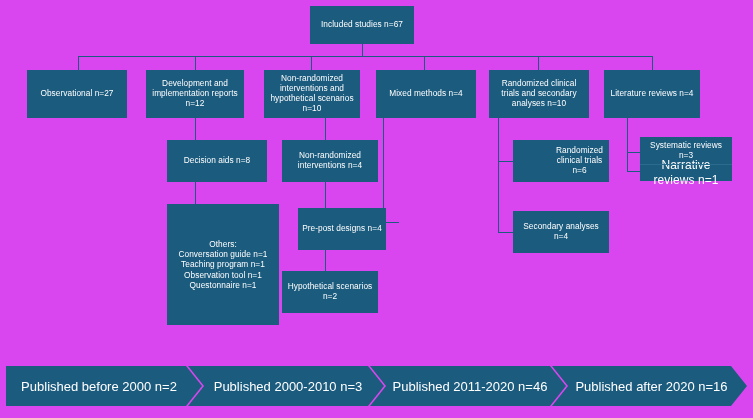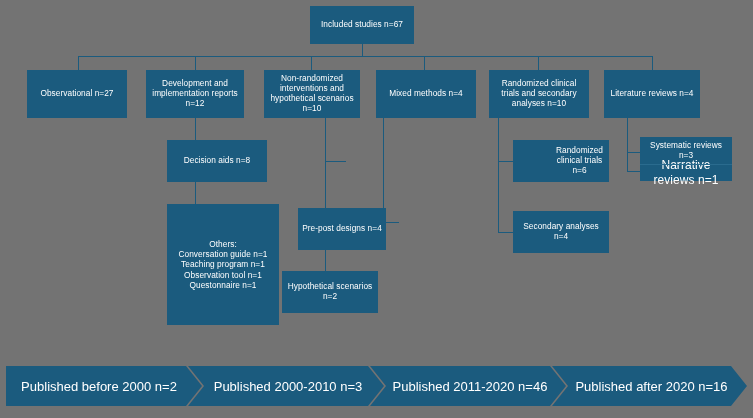--- a/index.html
+++ b/index.html
@@ -5,21 +5,21 @@
 <style>
   html,body{margin:0;padding:0;background:#ffffff;}
   body{
     font-family:"Liberation Sans","DejaVu Sans",sans-serif;
     -webkit-font-smoothing:antialiased;
   }
   #canvas{
     position:relative;
     width:753px;
     height:418px;
-    background:#737373;
+    background:#d946ef;
     overflow:hidden;
   }
   .box{
     position:absolute;
     background:#1b5b7e;
     color:#ffffff;
     display:flex;
     align-items:center;
     justify-content:center;
     text-align:center;
@@ -118,20 +118,21 @@
     <span class="ln">Teaching program n=1</span>
     <span class="ln">Observation tool n=1</span>
     <span class="ln">Questonnaire n=1</span>
   </div>
 
   <div class="ln-v" style="left:325px;top:118px;height:174px;"></div>
   <div class="ln-h" style="left:325px;top:161px;width:21px;"></div>
   <div class="ln-h" style="left:325px;top:229px;width:21px;"></div>
   <div class="ln-h" style="left:325px;top:292px;width:21px;"></div>
 
+  <div class="box" style="left:282px;top:140px;width:96px;height:42px;">Non-randomized interventions n=4</div>
 
   <div class="box" style="left:298px;top:208px;width:88px;height:42px;">Pre-post designs n=4</div>
 
   <div class="box" style="left:282px;top:271px;width:96px;height:42px;">Hypothetical scenarios n=2</div>
 
   <div class="ln-v" style="left:383px;top:118px;height:105px;"></div>
   <div class="ln-h" style="left:383px;top:222px;width:16px;"></div>
 
 
   <div class="ln-v" style="left:498px;top:118px;height:115px;"></div>

